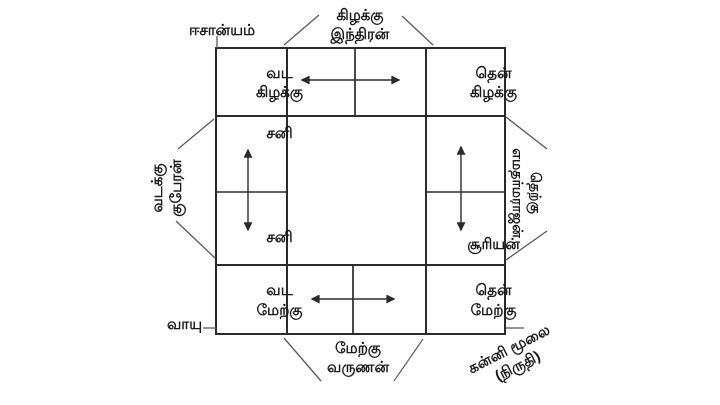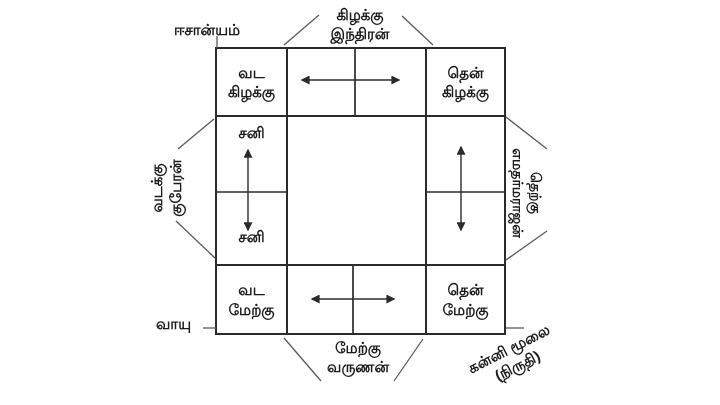--- a/index.html
+++ b/index.html
@@ -7,21 +7,21 @@
     position:relative;width:720px;height:405px;overflow:hidden;
     background:var(--background,#ffffff);
     font-family:"Liberation Sans","DejaVu Sans",sans-serif;
     color:var(--text,#1b1b1b);
   }
   .stage svg{position:absolute;left:0;top:0;}
   .lbl{
     position:absolute;font-weight:bold;font-size:15px;line-height:1.27;
     white-space:pre-line;text-align:center;color:var(--text,#1b1b1b);
   }
-  .cell{display:flex;align-items:center;justify-content:center;}
+  .cell{display:flex;align-items:center;justify-content:center;padding-left:28px;}
   .rot{transform-origin:center center;}
   .small{font-size:14px;}
 </style>
 </head>
 <body>
 
 <div class="stage">
 
   <svg width="720" height="405" viewBox="0 0 720 405">
     <defs>
@@ -53,50 +53,51 @@
     <line x1="178" y1="149" x2="214" y2="119" stroke="#5a5a5a" stroke-width="1.3"></line>
     <line x1="176" y1="221" x2="215" y2="258" stroke="#5a5a5a" stroke-width="1.3"></line>
     <line x1="506" y1="117" x2="547" y2="149" stroke="#5a5a5a" stroke-width="1.3"></line>
     <line x1="506" y1="260" x2="547" y2="231" stroke="#5a5a5a" stroke-width="1.3"></line>
     <line x1="203" y1="328" x2="216" y2="328" stroke="#5a5a5a" stroke-width="1.3"></line>
     <line x1="284" y1="338" x2="321" y2="381" stroke="#5a5a5a" stroke-width="1.3"></line>
     <line x1="394" y1="381" x2="423" y2="339" stroke="#5a5a5a" stroke-width="1.3"></line>
     <line x1="506" y1="328" x2="524" y2="328" stroke="#5a5a5a" stroke-width="1.3"></line>
   </svg>
 
-  <div class="lbl" style="left:159px;top:20px;width:96px;text-align:center;">ஈசான்யம்</div>
+  <div class="lbl" style="left:174px;top:20px;width:96px;text-align:center;">ஈசான்யம்</div>
 
   <div class="lbl" style="left:305px;top:5px;width:110px;">கிழக்கு
 இந்திரன்</div>
 
   <div class="lbl rot" style="left:166px;top:188px;transform:translate(-50%,-50%) rotate(-90deg);">வடக்கு
 குபேரன்</div>
 
   <div class="lbl rot small" style="left:526px;top:193px;transform:translate(-50%,-50%) rotate(90deg);">தெற்கு
 எமதர்மராஜன்</div>
 
-  <div class="lbl" style="left:156px;top:314px;width:46px;text-align:left;">வாயு</div>
+  <div class="lbl" style="left:156px;top:314px;width:46px;text-align:right;">வாயு</div>
 
   <div class="lbl" style="left:308px;top:338px;width:100px;">மேற்கு
 வருணன்</div>
 
   <div class="lbl rot" style="left:513px;top:357px;transform:translate(-50%,-50%) rotate(-27deg);">கன்னி மூலை
 (நிருதி)</div>
 
   <div class="lbl cell" style="left:216px;top:48px;width:71px;height:68px;">வட
 கிழக்கு</div>
 
   <div class="lbl cell" style="left:426px;top:48px;width:79px;height:68px;">தென்
 கிழக்கு</div>
 
   <div class="lbl cell" style="left:216px;top:120px;width:71px;height:26px;">சனி</div>
 
   <div class="lbl cell" style="left:216px;top:224px;width:71px;height:26px;">சனி</div>
 
 
+  <div class="lbl cell" style="left:426px;top:230px;width:79px;height:28px;">சூரியன்</div>
 
   <div class="lbl cell" style="left:216px;top:265px;width:71px;height:69px;">வட
 மேற்கு</div>
 
   <div class="lbl cell" style="left:426px;top:265px;width:79px;height:69px;">தென்
 மேற்கு</div>
 
 </div>
 
 </body></html>

